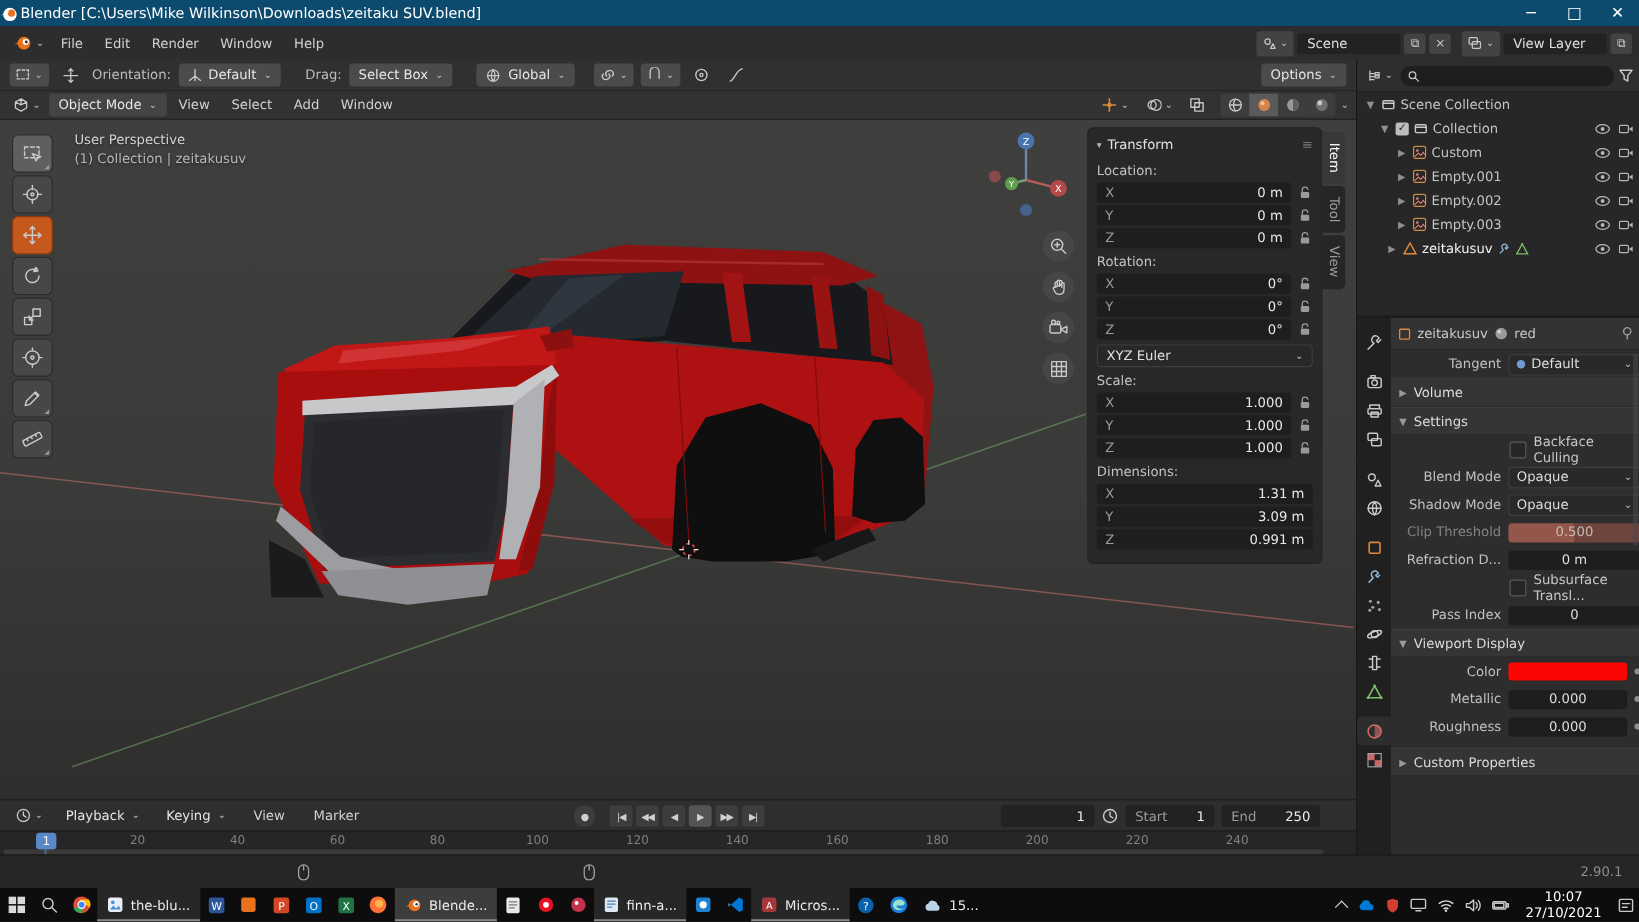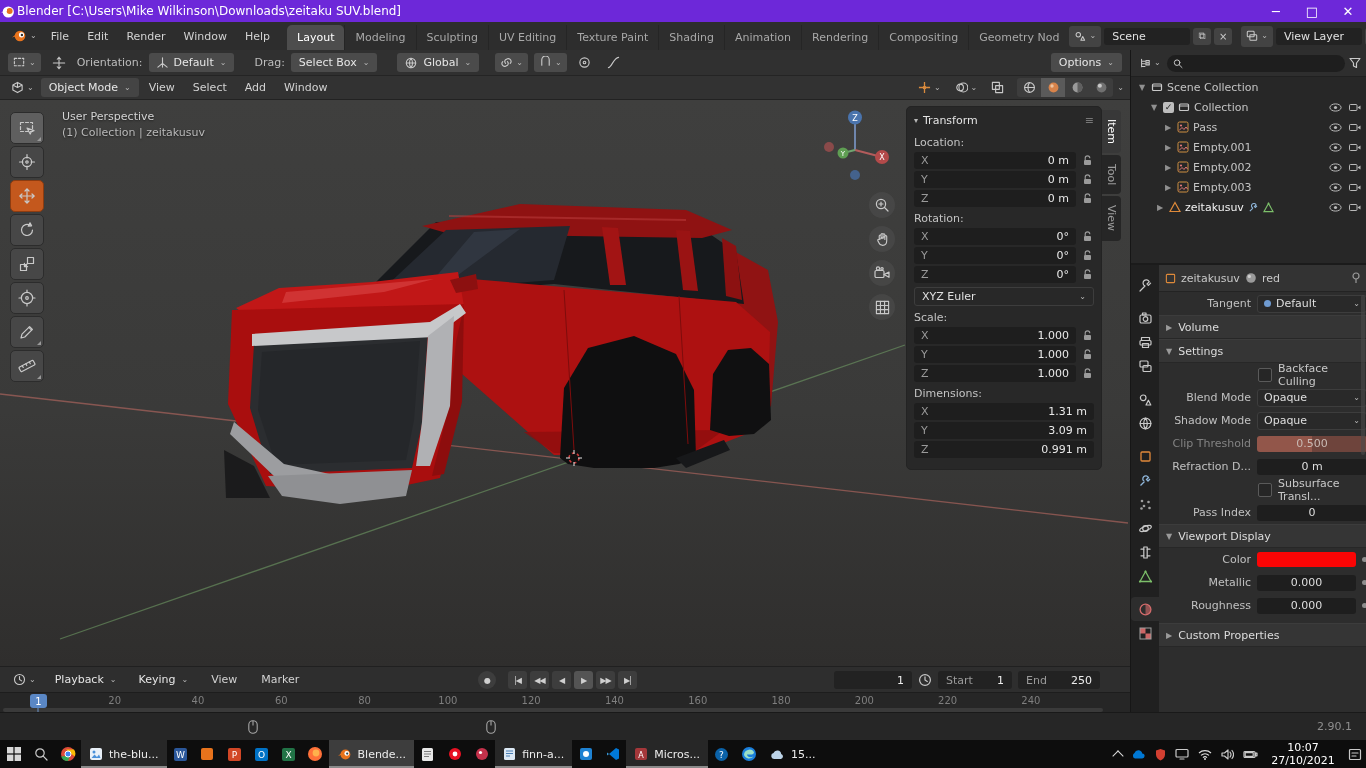--- a/index.html
+++ b/index.html
@@ -4,21 +4,21 @@
 <style>
   html,body{margin:0;padding:0}
   body{width:1366px;height:768px;overflow:hidden;background:#1d1d1d;
        font-family:"DejaVu Sans",sans-serif;font-size:11px;color:#c8c8c8}
   #screen{position:relative;width:1366px;height:768px}
   svg{display:block}
   .cv{font-size:8px;color:#b8b8b8;line-height:1}
   .ic *{stroke:#c9c9c9;fill:none;stroke-width:1.2;stroke-linecap:round;stroke-linejoin:round}
 
   
-  #titlebar{position:absolute;left:0;top:0;width:1366px;height:22px;background:#6d28d9;
+  #titlebar{position:absolute;left:0;top:0;width:1366px;height:22px;background:#0c4a6e;
             display:flex;align-items:center;color:#fff}
   #titlebar .t-text{font-size:12px;margin-left:2px}
   #titlebar .wbtns{margin-left:auto;display:flex;height:22px}
   #titlebar .wbtn{width:36px;display:flex;align-items:center;justify-content:center;font-size:13px;color:#fff}
 
   
   #menubar{position:absolute;left:0;top:22px;width:1366px;height:28px;background:#2d2d2d;
            border-bottom:1px solid #1f1f1f;display:flex;align-items:center}
   .menu-item{padding:4px 9px;color:#d2d2d2;border-radius:3px}
   #wtabs{display:flex;align-items:flex-end;height:28px;margin-left:8px}
@@ -188,32 +188,20 @@
         <circle cx="10.9" cy="6" r="1.2" fill="#2d2d2d"></circle>
           <path d="M1 8.6 L7.2 3.6 L7.4 6.4 Z" fill="#e8731c"></path>
       </svg>
       <span class="cv">⌄</span>
     </div>
     <div class="menu-item">File</div>
     <div class="menu-item">Edit</div>
     <div class="menu-item">Render</div>
     <div class="menu-item">Window</div>
     <div class="menu-item">Help</div>
-    <div id="wtabs">
-      <div class="wtab active">Layout</div>
-      <div class="wtab">Modeling</div>
-      <div class="wtab">Sculpting</div>
-      <div class="wtab">UV Editing</div>
-      <div class="wtab">Texture Paint</div>
-      <div class="wtab">Shading</div>
-      <div class="wtab">Animation</div>
-      <div class="wtab">Rendering</div>
-      <div class="wtab">Compositing</div>
-      <div class="wtab">Geometry Nod</div>
-    </div>
     <div id="scene-cluster">
       <div class="mini-dd">
         <svg class="ic" width="12" height="12" viewBox="0 0 14 14">
             <circle cx="5" cy="5.5" r="2.6"></circle>
             <path d="M8 12l2.2-4.4L12.4 12z"></path>
           </svg>
         <span class="cv">⌄</span>
       </div>
       <div class="name-box">Scene</div>
       <div class="sq-btn">⧉</div>
@@ -772,21 +760,21 @@
             </svg>
         </span>
       </div>
       <div class="orow" style="padding-left:32px">
         <span class="tri">▶</span>
         <svg width="12" height="12" viewBox="0 0 12 12">
             <rect x="1" y="1" width="10" height="10" rx="1.5" fill="none" stroke="#cf9042"></rect>
             <circle cx="4" cy="4.5" r="1.1" fill="#d77"></circle>
             <path d="M2 9.5l3-3 2 2 2-2.5 1.5 2" stroke="#d77" fill="none"></path>
           </svg>
-        <span class="oname">Pass</span>
+        <span class="oname">Custom</span>
         <span class="rowicons">
           <svg width="13" height="9" viewBox="0 0 13 9">
               <ellipse cx="6.5" cy="4.5" rx="5.6" ry="3.6" fill="none" stroke="#b9b9b9"></ellipse>
               <circle cx="6.5" cy="4.5" r="1.6" fill="#b9b9b9"></circle>
             </svg>
           <svg width="12" height="9" viewBox="0 0 12 9">
               <rect x="0.5" y="1.5" width="7.5" height="6" rx="1" fill="none" stroke="#b9b9b9"></rect>
               <path d="M8.5 4.5l3-2v4z" fill="#b9b9b9"></path>
             </svg>
         </span>

